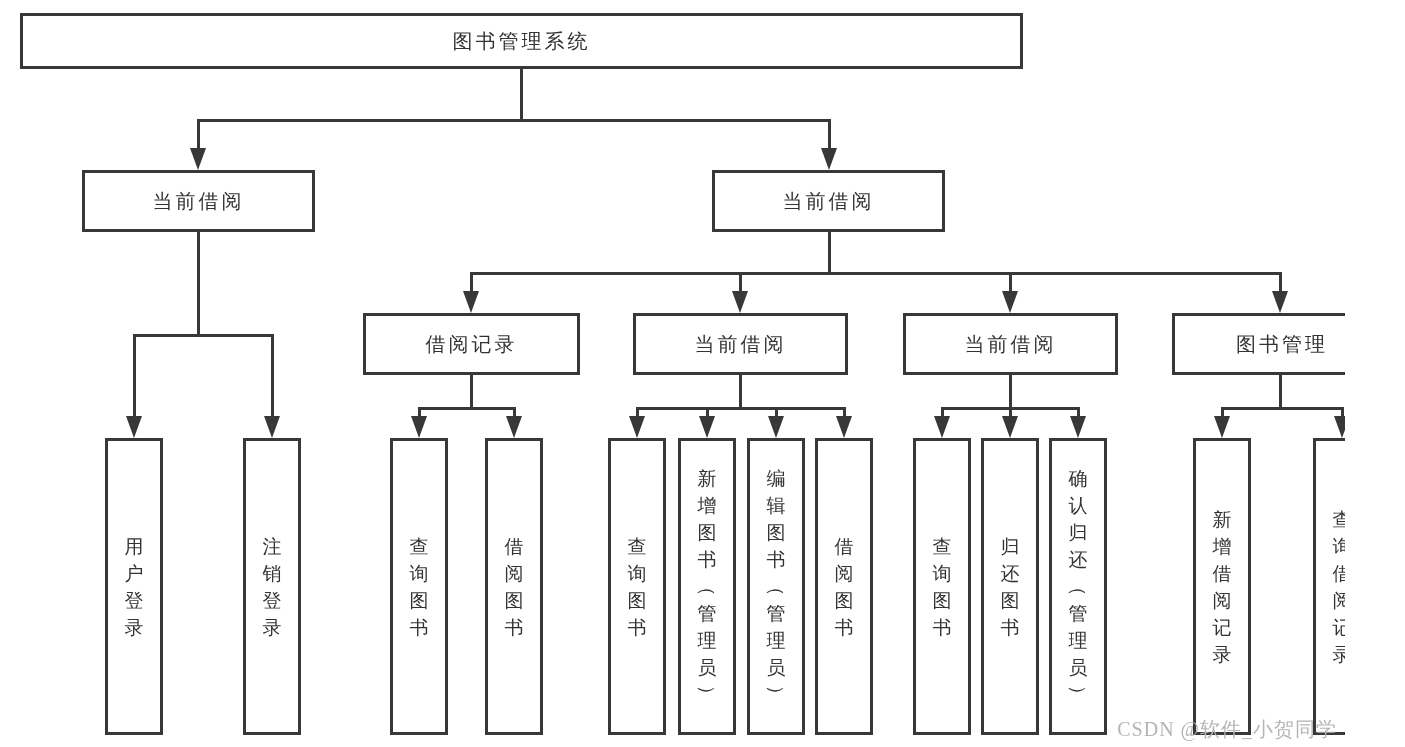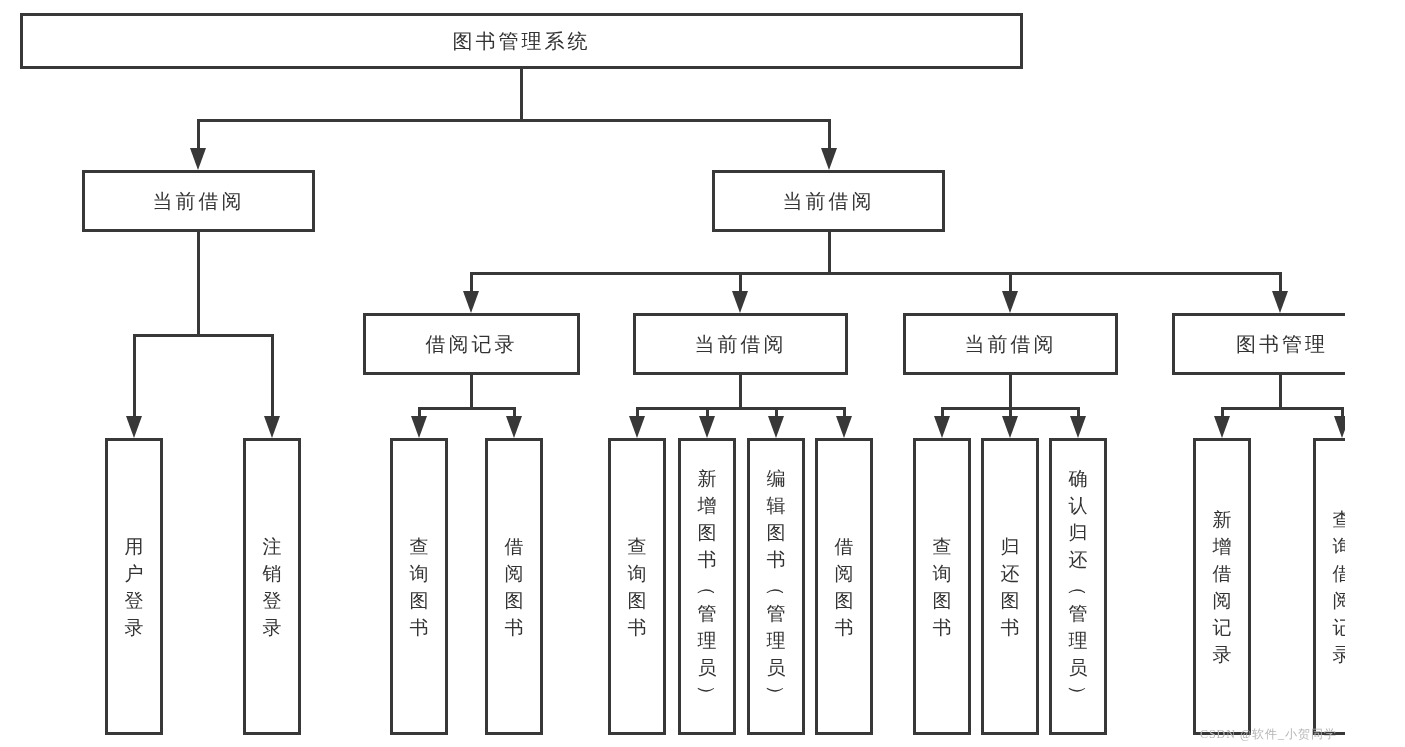--- a/index.html
+++ b/index.html
@@ -35,21 +35,21 @@
   .hl{position:absolute;height:3px;background:var(--line);z-index:1;}
   .arrow{
     position:absolute;width:0;height:0;z-index:1;
     border-left:8px solid transparent;
     border-right:8px solid transparent;
     border-top:22px solid var(--line);
   }
   .watermark{
     position:absolute;
     right:8px;bottom:4px;
-    font-size:12px;letter-spacing:1px;
+    font-size:20px;letter-spacing:1px;
     color:var(--wm);
     z-index:5;
     white-space:nowrap;
   }
 </style>
 </head>
 <body>
 
 <div class="canvas">
 

